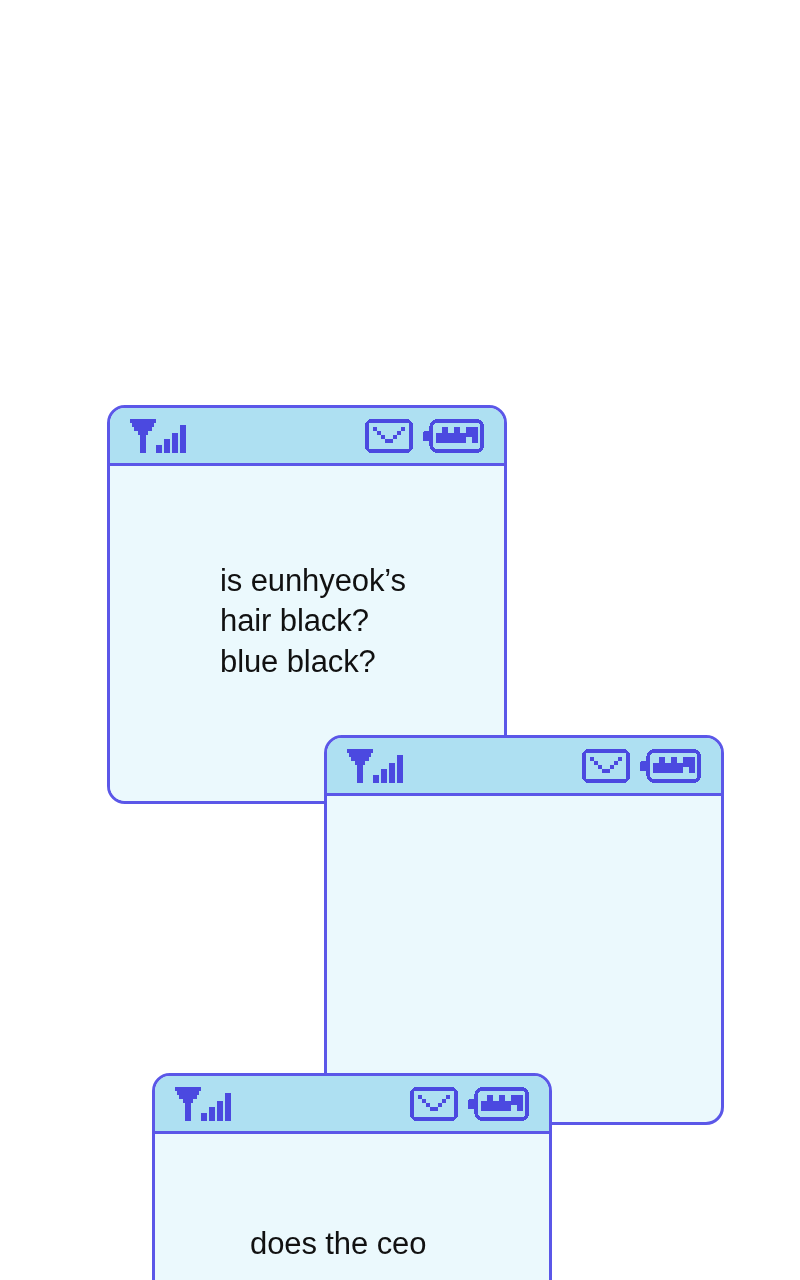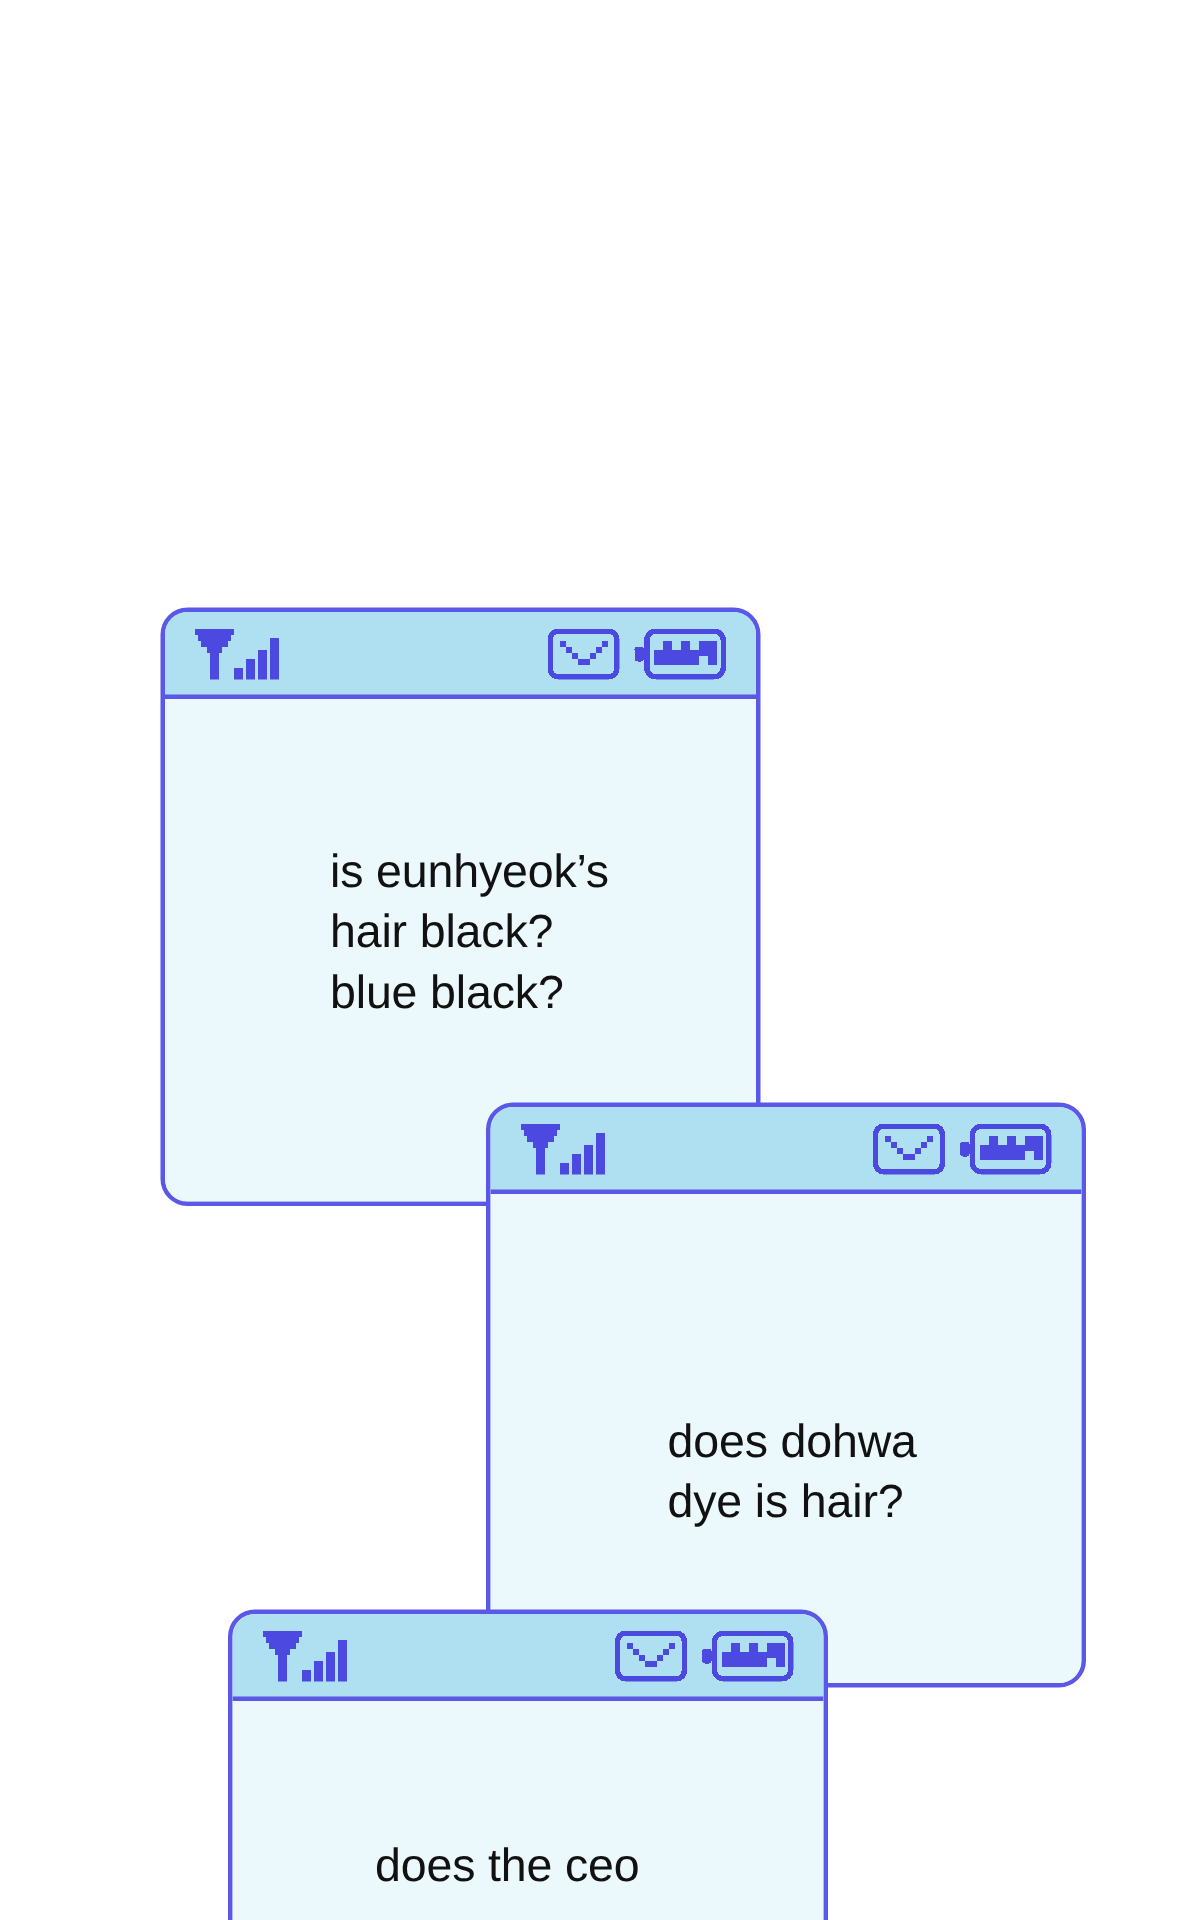--- a/index.html
+++ b/index.html
@@ -234,24 +234,20 @@
             <rect x="13" y="7" width="3" height="5"></rect>
             <rect x="16" y="4" width="3" height="8"></rect>
             <rect x="19" y="7" width="3" height="5"></rect>
             <rect x="22" y="4" width="3" height="5"></rect>
             <rect x="25" y="4" width="3" height="8"></rect>
           </g>
         </svg>
       </div>
     </div>
 
-    <div class="screen">
-      <div class="msg">does dohwa
-dye is hair?</div>
-    </div>
   </div>
 
   <div class="window" id="win3">
     <div class="titlebar">
       <div class="status-left">
         <svg class="icon-signal" width="66" height="34" viewBox="0 0 33 17" shape-rendering="crispEdges">
           <g fill="#4b49e0">
             <rect x="0" y="0" width="13" height="2"></rect>
             <rect x="1" y="2" width="11" height="2"></rect>
             <rect x="2" y="4" width="3" height="2"></rect>

